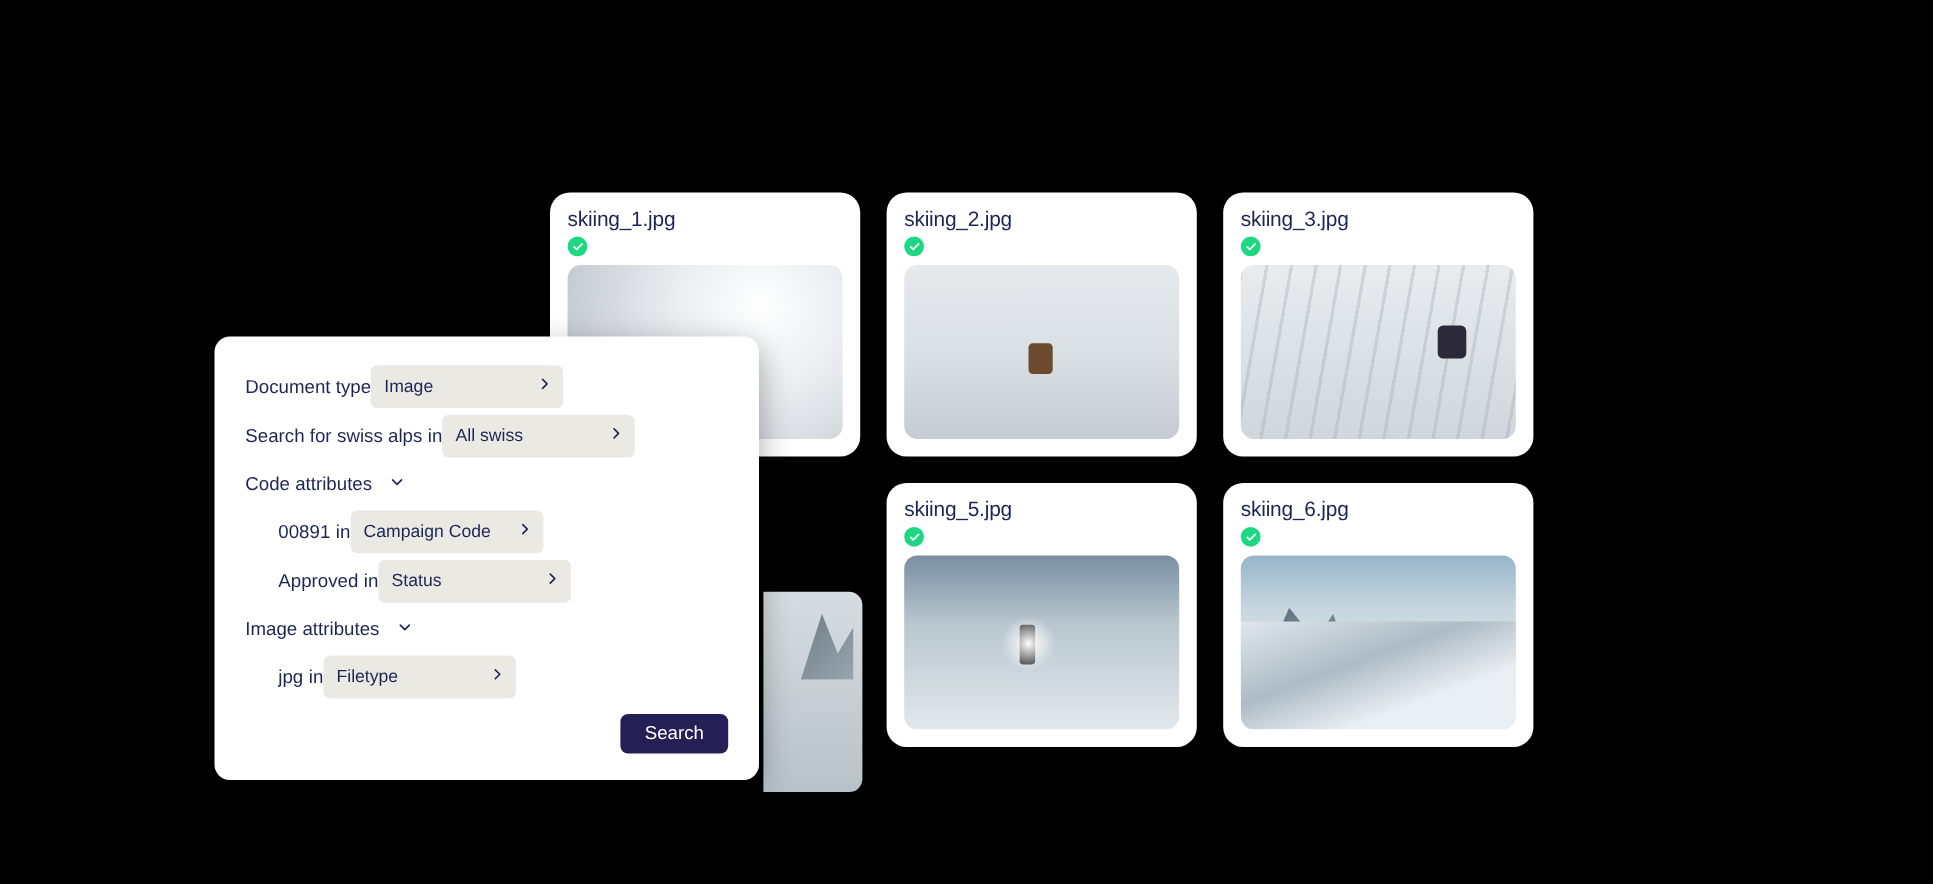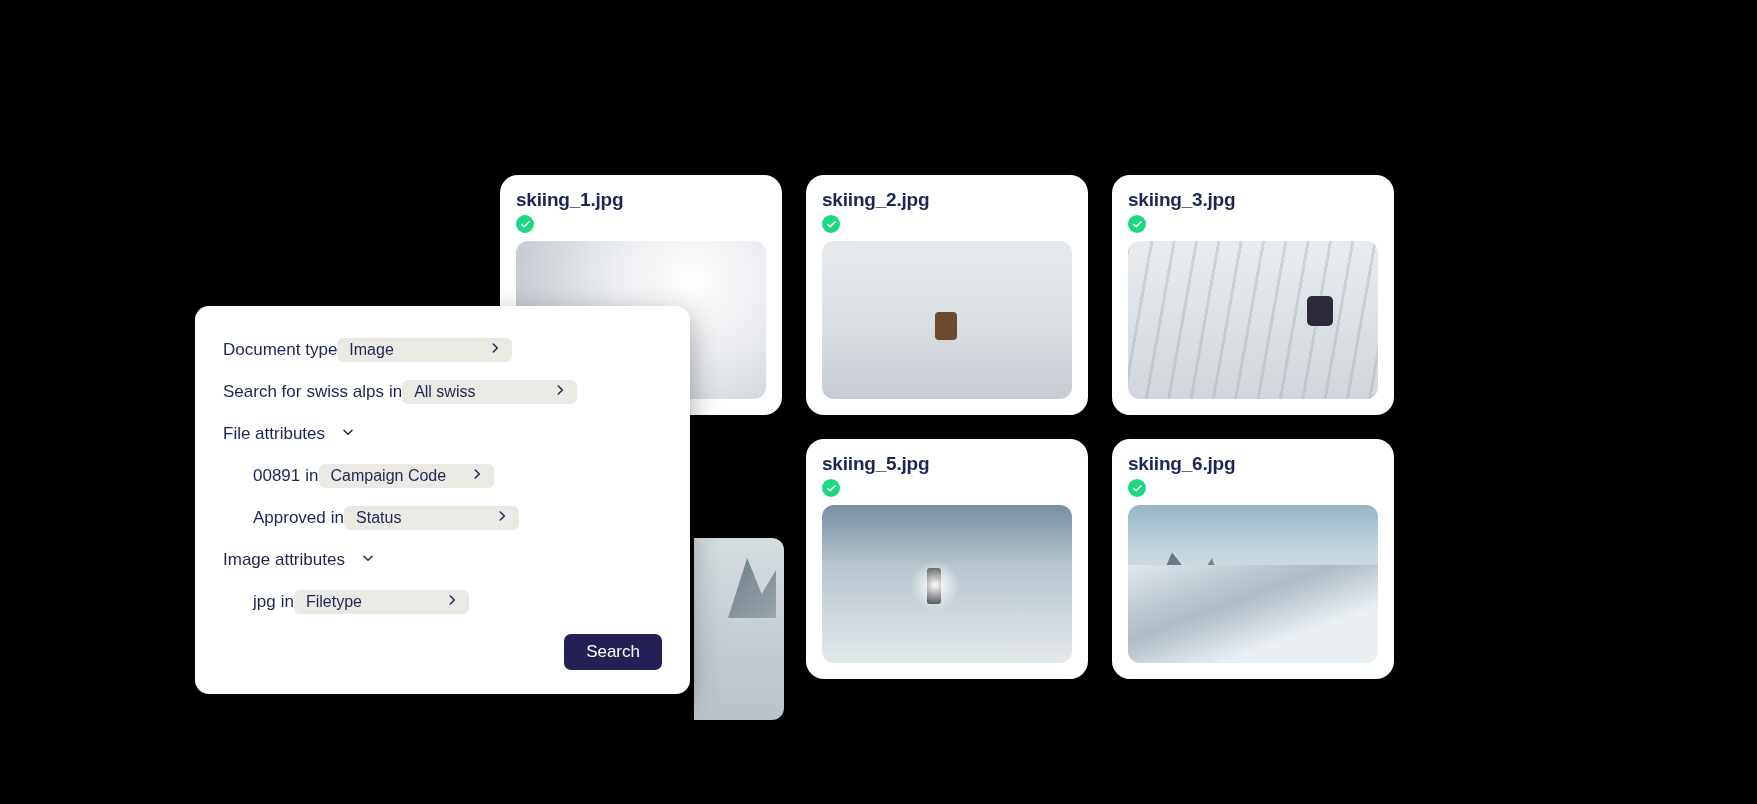--- a/index.html
+++ b/index.html
@@ -21,21 +21,21 @@
   }
   .card {
     background: #fff;
     border-radius: 18px;
     padding: 14px 16px 16px 16px;
     box-shadow: 0 6px 18px rgba(0,0,0,0.25);
   }
   .card-title {
     color: #1d2652;
     font-size: 19px;
-    font-weight: 700;
+    font-weight: 400;
     letter-spacing: -0.2px;
   }
   .check-badge {
     width: 18px;
     height: 18px;
     margin-top: 4px;
     margin-bottom: 8px;
     border-radius: 50%;
     background: #1dd882;
     display: flex;
@@ -116,21 +116,21 @@
   .row-label {
     display: flex;
     gap: 5px;
     align-items: baseline;
   }
   .row-label .strong { font-weight: 400; }
   .row-label .thin { font-weight: 400; }
   .pill {
     background: #ebe9e4;
     border-radius: 6px;
-    height: 24px;
+    height: 39px;
     min-width: 175px;
     padding: 0 10px 0 12px;
     display: flex;
     align-items: center;
     justify-content: space-between;
     font-size: 16px;
     color: #1d2652;
     cursor: pointer;
   }
   .chev-right svg, .chev-down svg { width: 14px; height: 14px; }
@@ -239,21 +239,21 @@
       <span class="chev-right">
         <svg viewBox="0 0 24 24" fill="none" stroke="#1d2652" stroke-width="2.5" stroke-linecap="round" stroke-linejoin="round">
             <polyline points="9 5 16 12 9 19"></polyline>
           </svg>
       </span>
     </div>
   </div>
 
   <div class="row">
     <div class="row-label">
-        <span class="thin">File attributes</span>
+        <span class="thin">Code attributes</span>
       </div>
     <div class="chev-container">
       <span class="chev-down">
         <svg viewBox="0 0 24 24" fill="none" stroke="#1d2652" stroke-width="2.5" stroke-linecap="round" stroke-linejoin="round">
             <polyline points="5 9 12 16 19 9"></polyline>
           </svg>
       </span>
     </div>
   </div>
 

